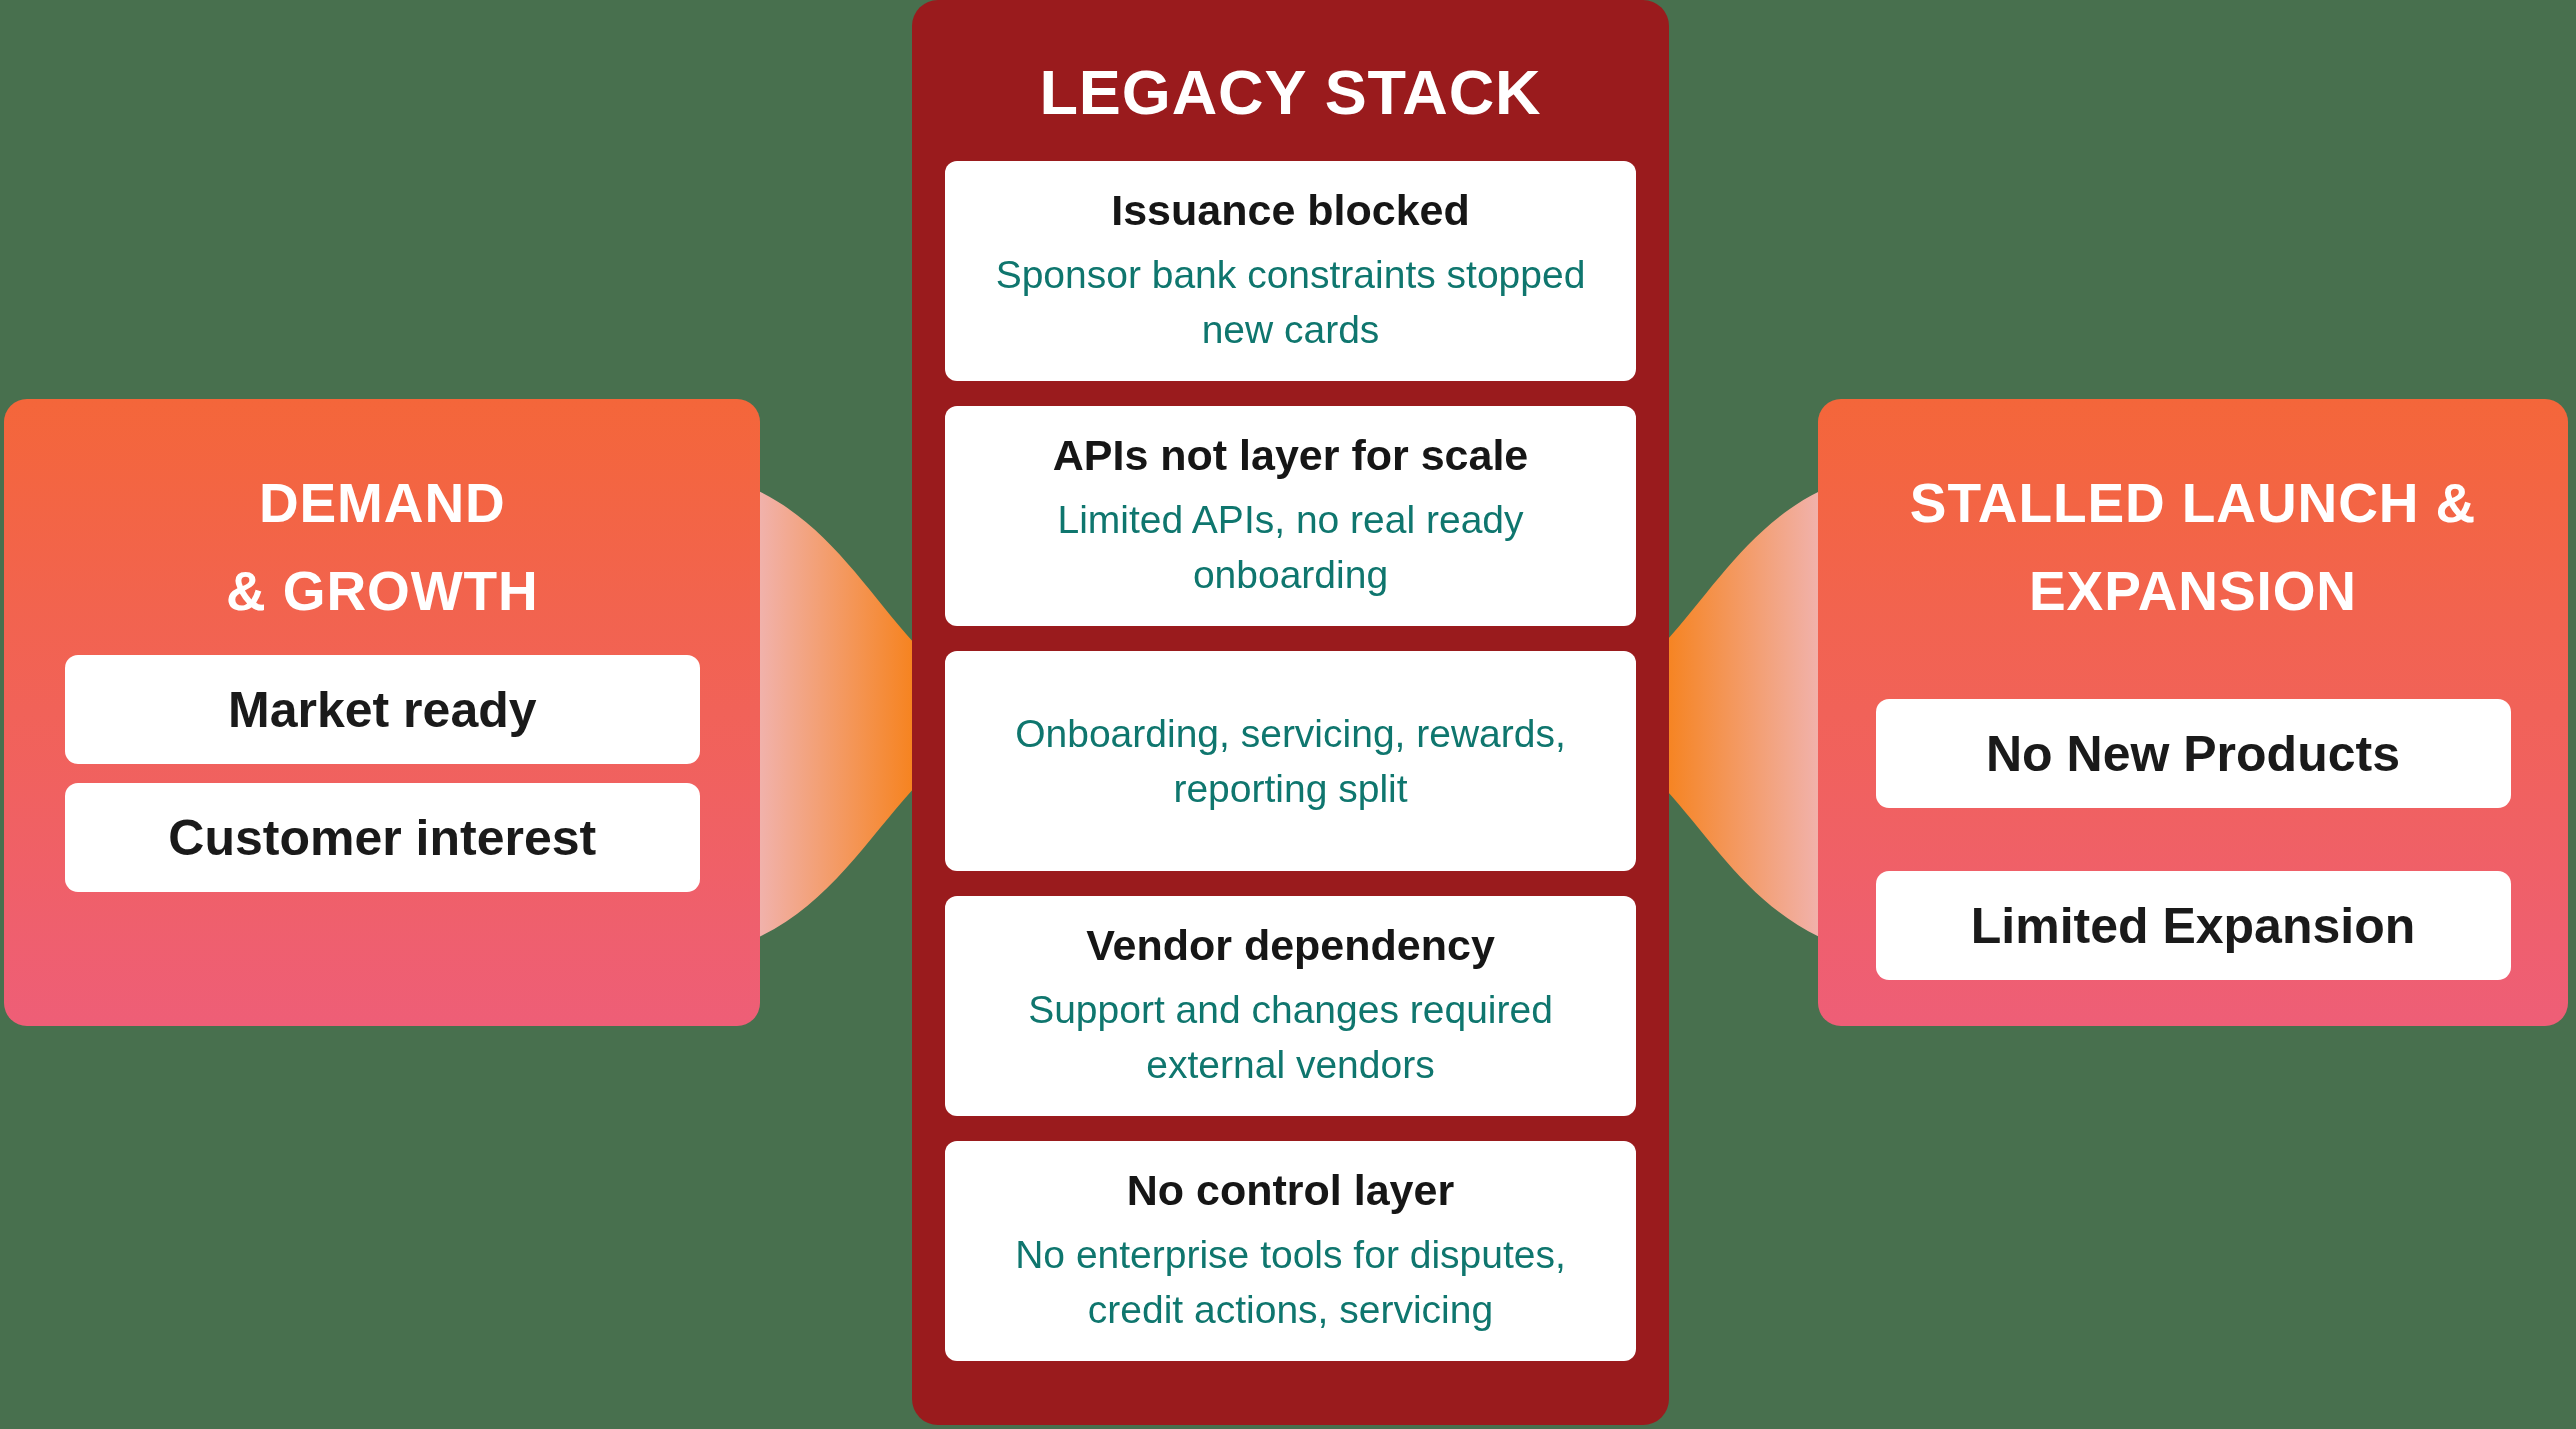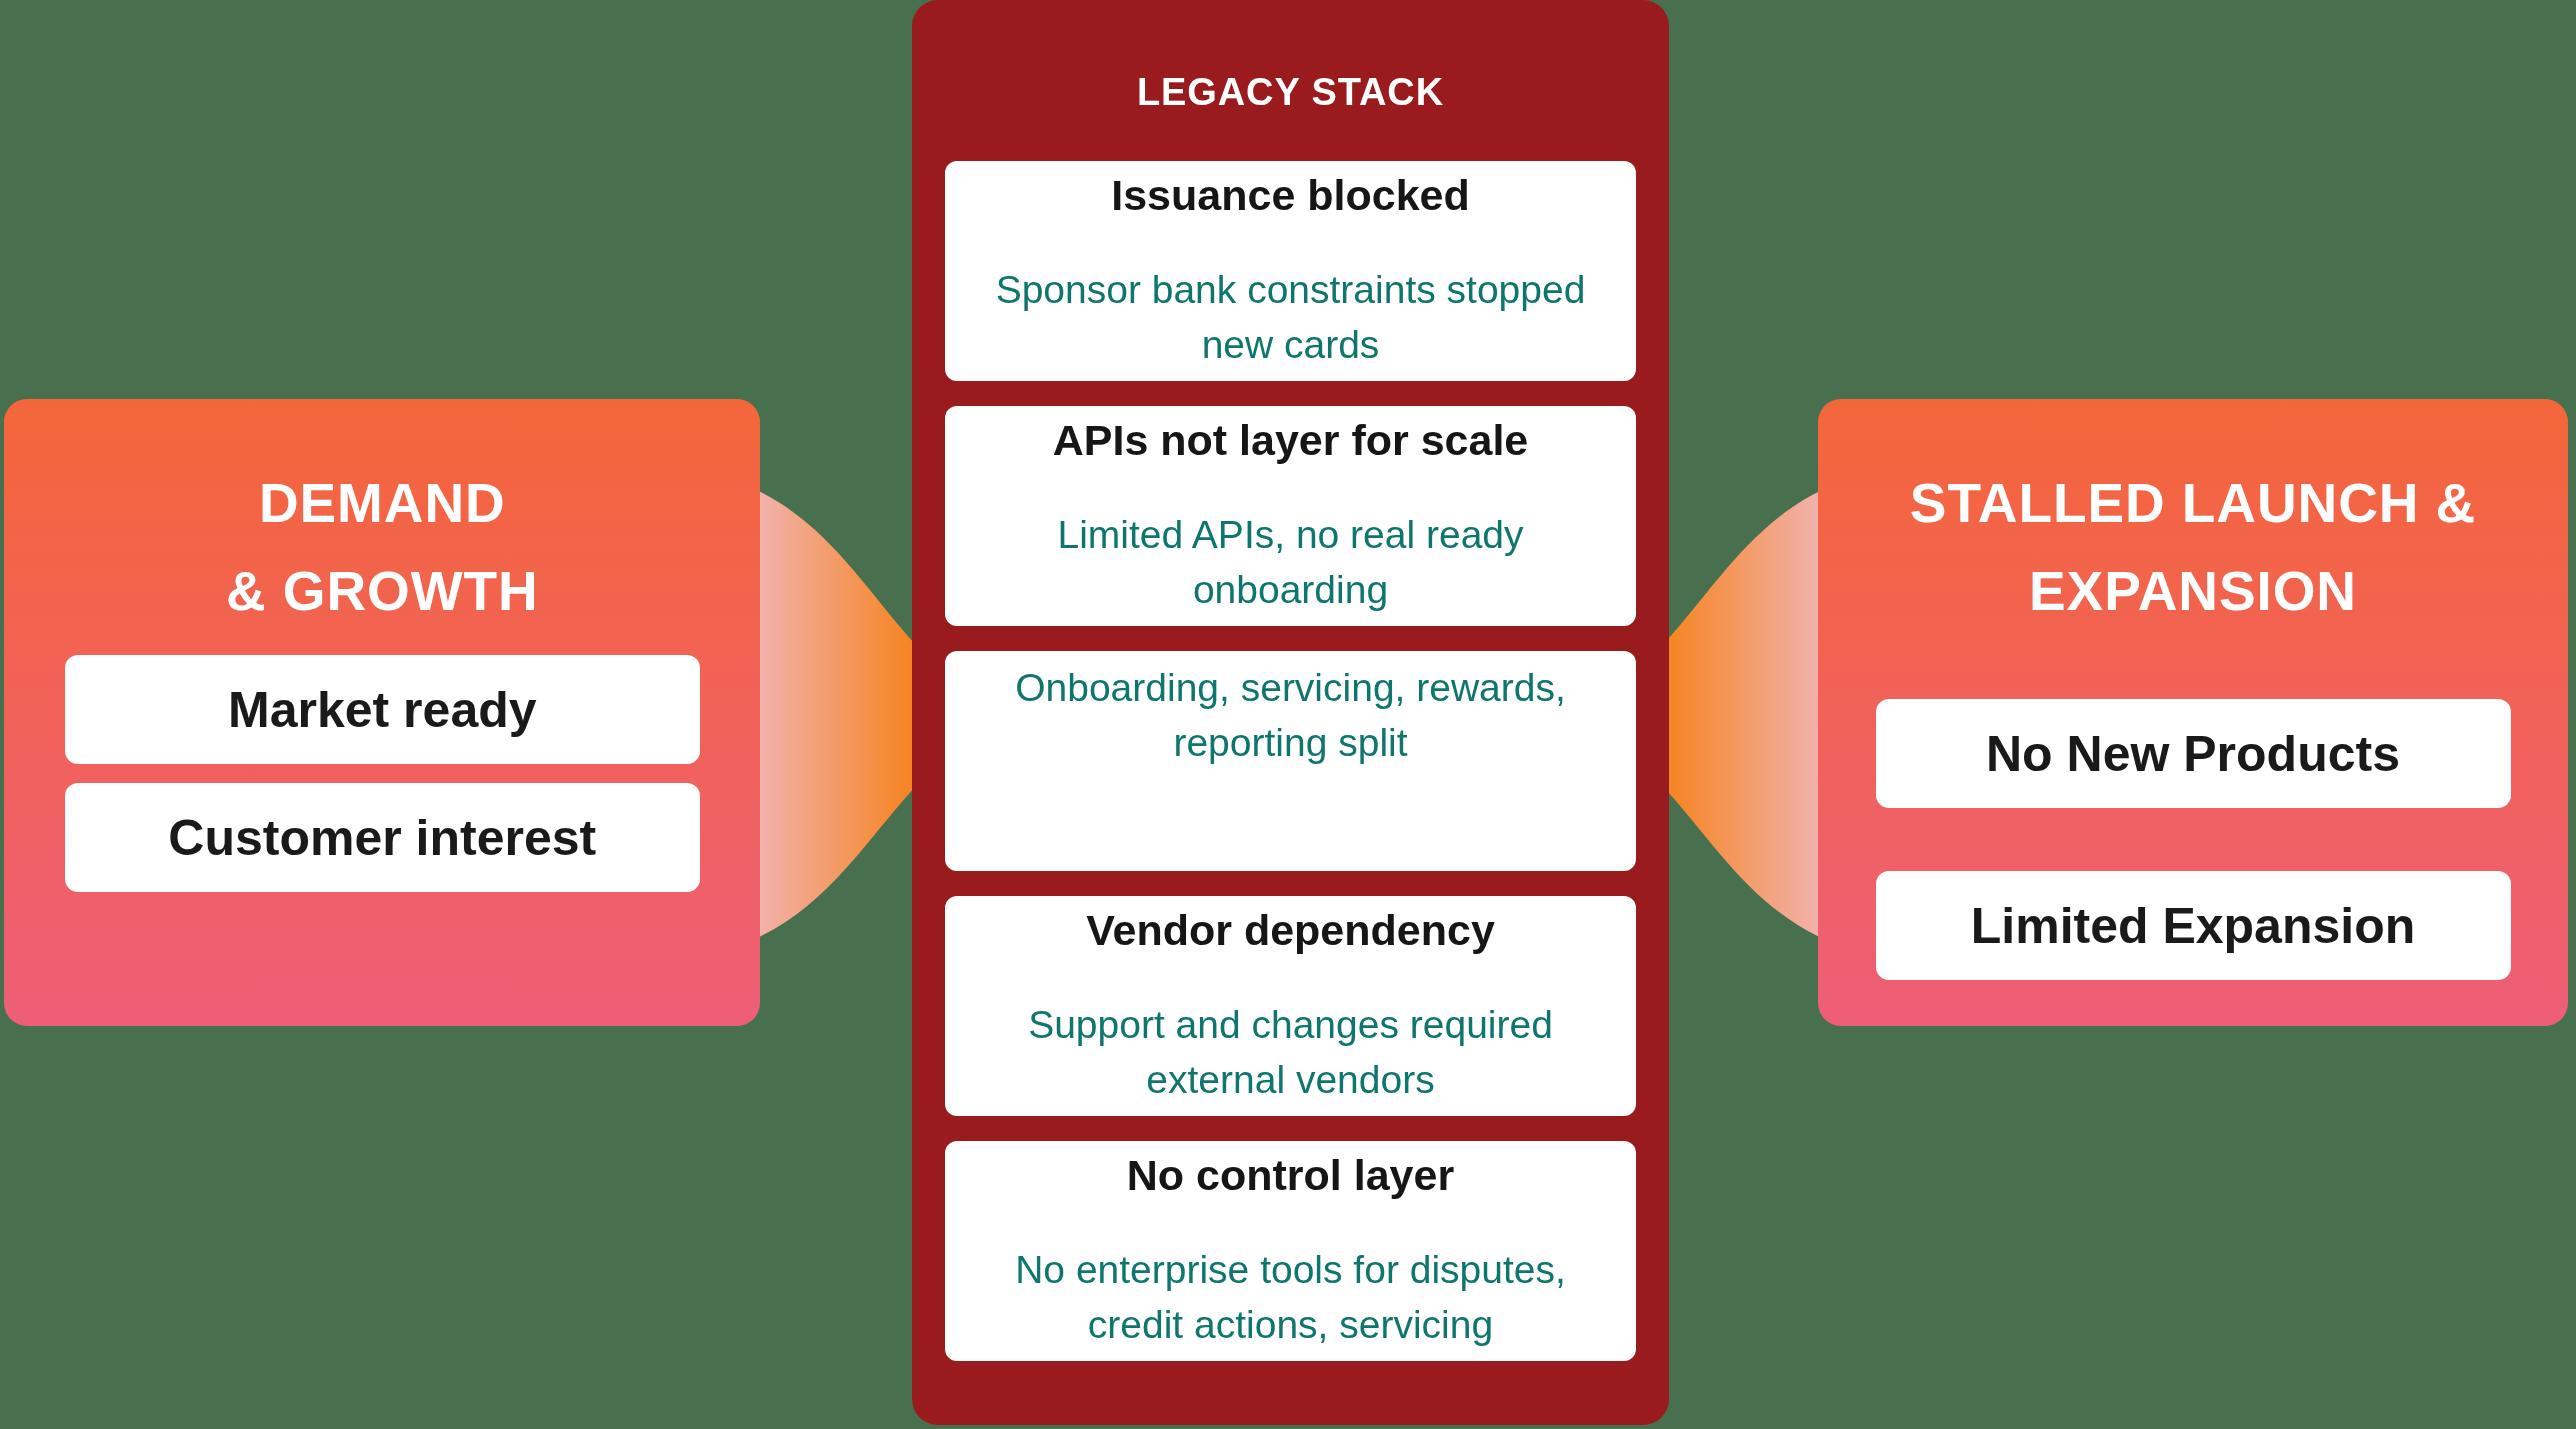--- a/index.html
+++ b/index.html
@@ -73,33 +73,33 @@
     z-index: 2;
     display: flex;
     flex-direction: column;
     align-items: center;
     box-sizing: border-box;
   }
   .center-title {
     margin-top: 58px;
     color: #FFFFFF;
     font-weight: bold;
-    font-size: 38px;
+    font-size: 63px;
     line-height: 69px;
     letter-spacing: 0.9px;
   }
   .center-box {
     width: 691px;
     height: 220px;
     background: #FFFFFF;
     border-radius: 12px;
     display: flex;
     flex-direction: column;
     align-items: center;
-    justify-content: space-between;
+    justify-content: center;
     text-align: center;
     box-sizing: border-box;
     padding: 8.6px 12px;
     margin-top: 25px;
   }
   .center-box.first { margin-top: 34px; }
   .center-box-heading {
     color: #161616;
     font-weight: bold;
     font-size: 43px;

